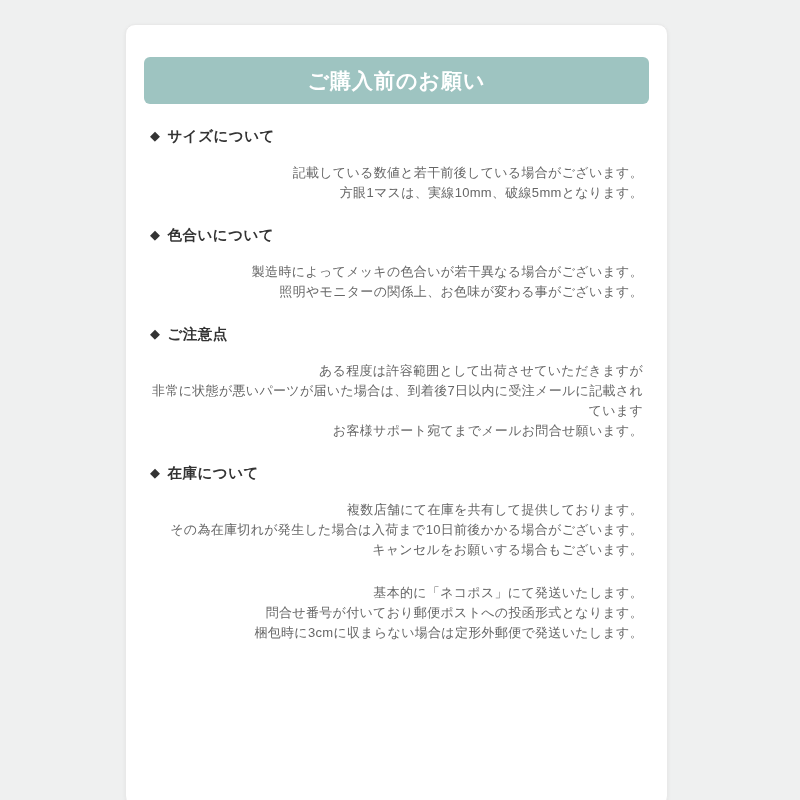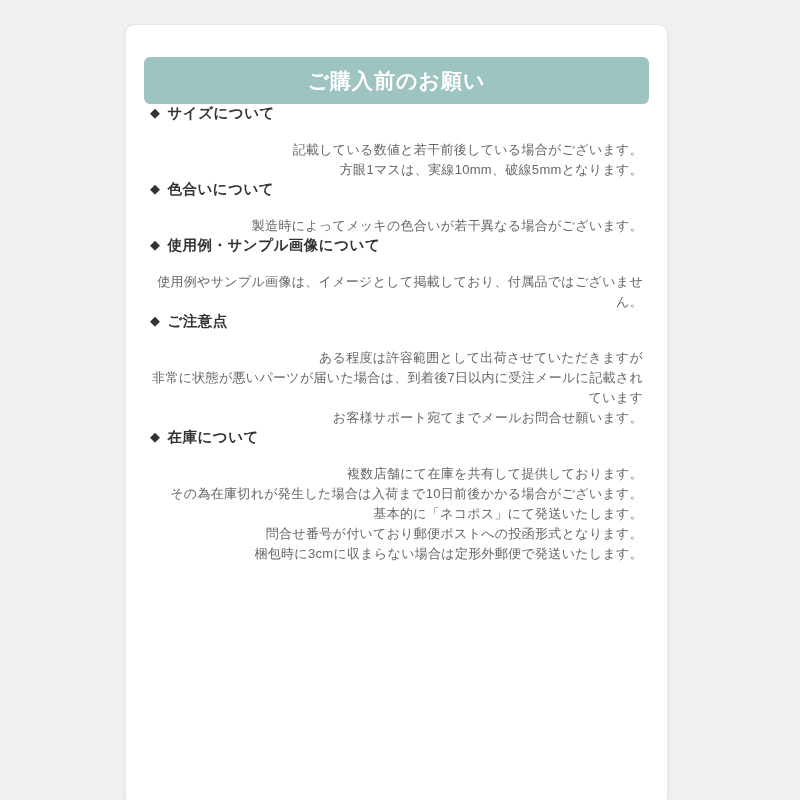--- a/index.html
+++ b/index.html
@@ -33,21 +33,21 @@
     border-radius: 6px;
     height: 47px;
     line-height: 47px;
     text-align: center;
     color: #ffffff;
     font-size: 21px;
     font-weight: bold;
     letter-spacing: 1px;
     margin: 0 -6px 0 -6px;
   }
-  .section { }
+  .section { margin-top: 23px; }
   .section h2 {
     margin: 0 0 17px 0;
     font-size: 14.5px;
     font-weight: bold;
     color: #333333;
     letter-spacing: 0.5px;
   }
   .section h2 .bullet {
     margin-right: 7px;
     font-size: 13px;
@@ -75,38 +75,36 @@
 
     <div class="section">
       <h2><span class="bullet">◆</span><span>サイズについて</span></h2>
       <p>記載している数値と若干前後している場合がございます。</p>
       <p>方眼1マスは、実線10mm、破線5mmとなります。</p>
     </div>
 
     <div class="section">
       <h2><span class="bullet">◆</span><span>色合いについて</span></h2>
       <p>製造時によってメッキの色合いが若干異なる場合がございます。</p>
+      <p>照明やモニターの関係上、お色味が変わる事がございます。</p>
     </div>
 
-    <div class="section">
-      <h2><span class="bullet">◆</span><span>使用例・サンプル画像について</span></h2>
-      <p>使用例やサンプル画像は、イメージとして掲載しており、付属品ではございません。</p>
-    </div>
 
     <div class="section">
       <h2><span class="bullet">◆</span><span>ご注意点</span></h2>
       <p>ある程度は許容範囲として出荷させていただきますが</p>
       <p>非常に状態が悪いパーツが届いた場合は、到着後7日以内に受注メールに記載されています</p>
       <p>お客様サポート宛てまでメールお問合せ願います。</p>
     </div>
 
     <div class="section">
       <h2><span class="bullet">◆</span><span>在庫について</span></h2>
       <p>複数店舗にて在庫を共有して提供しております。</p>
       <p>その為在庫切れが発生した場合は入荷まで10日前後かかる場合がございます。</p>
+      <p>キャンセルをお願いする場合もございます。</p>
     </div>
 
     <div class="section">
       <p>基本的に「ネコポス」にて発送いたします。</p>
       <p>問合せ番号が付いており郵便ポストへの投函形式となります。</p>
       <p>梱包時に3cmに収まらない場合は定形外郵便で発送いたします。</p>
 
     </div>
 
   </div>

